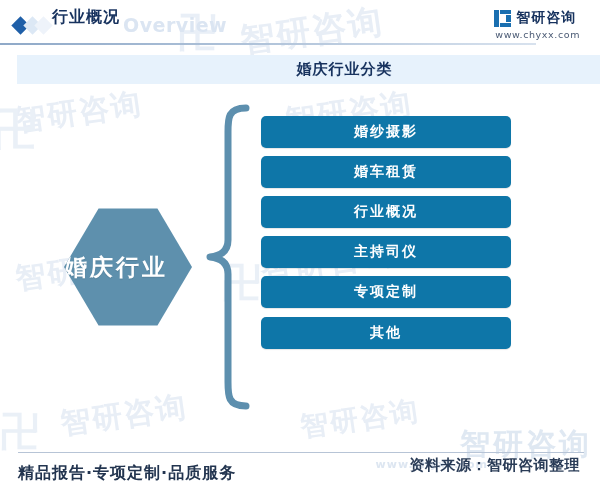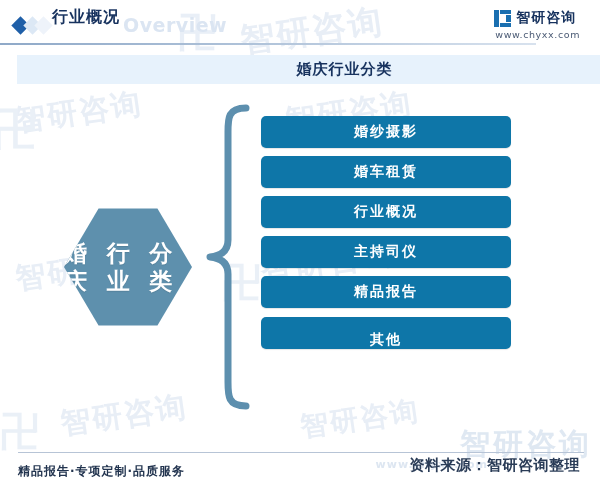--- a/index.html
+++ b/index.html
@@ -198,21 +198,21 @@
     height: 32px;
     background: #0e76a8;
     border-radius: 5px;
     display: flex;
     align-items: center;
     justify-content: center;
     margin-bottom: 8px;
     box-shadow: 0 1px 1px rgba(0,0,0,0.10);
   }
   .bar:last-child { margin-bottom: 0; }
-  .bar.gap-before { margin-top: 9px; align-items: flex-end; }
+  .bar.gap-before { margin-top: 9px; }
   .bar-label {
     color: #ffffff;
     font-size: 14px;
     font-weight: bold;
     letter-spacing: 2px;
   }
 
   
   .footer {
     position: absolute;
@@ -227,21 +227,21 @@
     left: 18px;
     top: 0;
     width: 566px;
     height: 1px;
     background: #b7c4d6;
   }
   .footer-left {
     position: absolute;
     left: 18px;
     top: 11px;
-    font-size: 12px;
+    font-size: 16px;
     font-weight: bold;
     color: #22344f;
     letter-spacing: 1px;
   }
   .footer-right {
     position: absolute;
     right: 20px;
     top: 4px;
     font-size: 15px;
     font-weight: bold;
@@ -295,42 +295,41 @@
 
 <div class="title-band">
   <span class="title-band-text">婚庆行业分类</span>
 </div>
 
 <div class="diagram">
 
   <div class="hexagon">
     <span class="hex-line">婚庆</span>
     <span class="hex-line">行业</span>
-    <span class="hex-line">分类</span>
   </div>
 
   <svg class="brace" viewBox="0 0 62 310">
     <path d="M58 6 C40 6 40 16 40 30 L40 138 C40 150 32 154 22 155 C32 156 40 160 40 172 L40 280 C40 294 40 304 58 304" fill="none" stroke="#5d8fae" stroke-width="7" stroke-linecap="round" stroke-linejoin="round"></path>
   </svg>
 
   <div class="bars">
     <div class="bar">
       <span class="bar-label">婚纱摄影</span>
     </div>
     <div class="bar">
       <span class="bar-label">婚车租赁</span>
     </div>
     <div class="bar">
       <span class="bar-label">行业概况</span>
     </div>
     <div class="bar">
       <span class="bar-label">主持司仪</span>
     </div>
     <div class="bar">
-      <span class="bar-label">精品报告</span>
+      <span class="bar-label">专项定制</span>
     </div>
     <div class="bar gap-before">
       <span class="bar-label">其他</span>
     </div>
   </div>
 </div>
 
 <div class="footer">
   <div class="footer-rule"></div>
   <div class="footer-left">精品报告·专项定制·品质服务</div>

